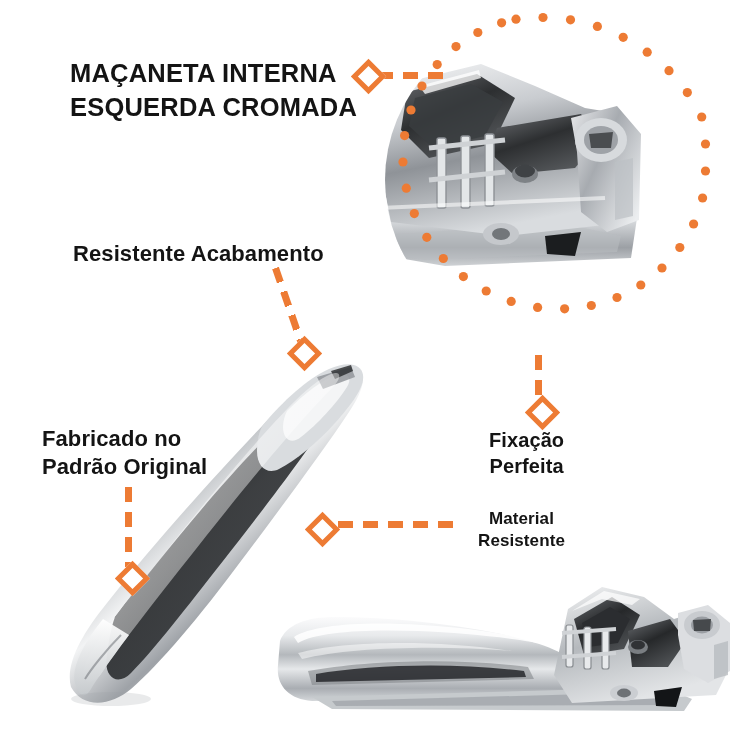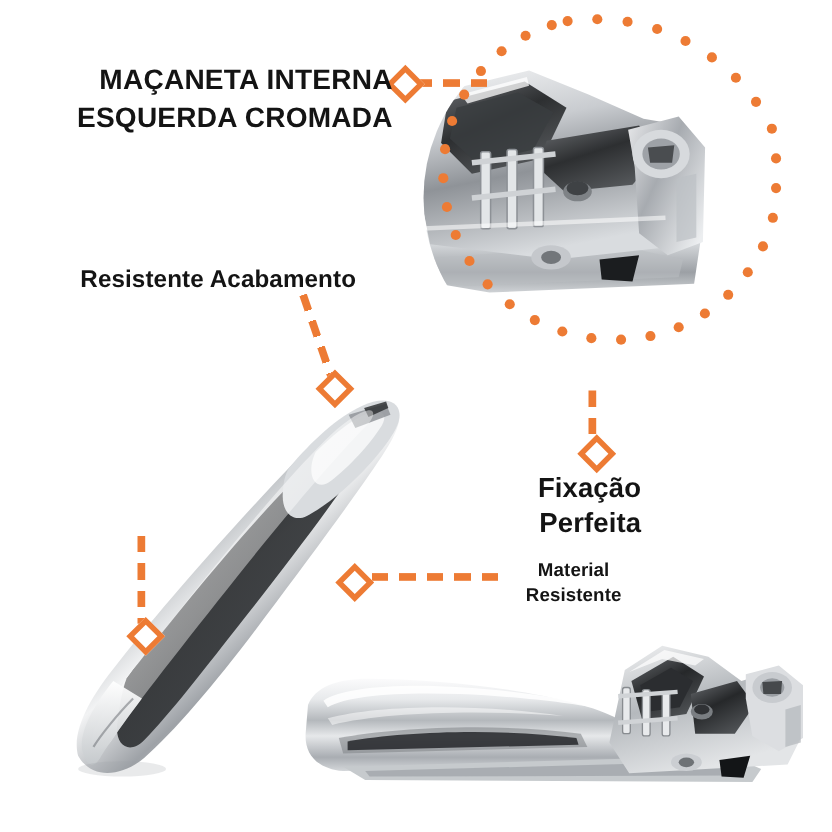--- a/index.html
+++ b/index.html
@@ -6,26 +6,26 @@
   body{
     width:756px;height:756px;background:#ffffff;overflow:hidden;
     font-family:"Liberation Sans", sans-serif;
     -webkit-font-smoothing:antialiased;
   }
   #stage{position:relative;width:756px;height:756px;background:#fff;}
 
   
   .label{
     position:absolute;color:#141414;font-weight:bold;
-    letter-spacing:.1px;line-height:1.28;white-space:pre;text-align:right;
+    letter-spacing:.1px;line-height:1.28;white-space:pre;
   }
   #lbl-title{left:70px;top:56px;font-size:25.5px;letter-spacing:.2px;line-height:1.34;}
   #lbl-acab{left:73px;top:240px;font-size:22px;}
   #lbl-fabr{left:42px;top:425px;font-size:22px;text-align:left;}
-  #lbl-fix{left:489px;top:428px;font-size:25px;}
+  #lbl-fix{left:489px;top:428px;font-size:20px;text-align:center;}
   #lbl-mat{left:478px;top:508px;font-size:17px;text-align:center;}
 
   
   #circle-wrap{position:absolute;left:376px;top:13px;width:334px;height:334px;}
   #circle-clip{
     position:absolute;left:9px;top:9px;width:316px;height:316px;
     border-radius:50%;overflow:hidden;background:#fff;
   }
   .dots{position:absolute;left:0;top:0;width:334px;height:334px;}
 
@@ -320,20 +320,22 @@
   <div class="diamond" style="--c:#ED7B34;left:530px;top:400px;"></div>
 
   <div class="dash-h" style="--c:#ED7B34;left:338px;top:521px;width:122px;"></div>
   <div class="diamond" style="--c:#ED7B34;left:310px;top:517px;"></div>
 
   <div class="label" id="lbl-title"><span>MAÇANETA INTERNA</span>
 <span>ESQUERDA CROMADA</span></div>
 
   <div class="label" id="lbl-acab">Resistente Acabamento</div>
 
+  <div class="label" id="lbl-fabr"><span>Fabricado no</span>
+<span>Padrão Original</span></div>
 
   <div class="label" id="lbl-fix"><span>Fixação</span>
 <span>Perfeita</span></div>
 
   <div class="label" id="lbl-mat"><span>Material</span>
 <span>Resistente</span></div>
 
 </div>
 
 </body></html>

